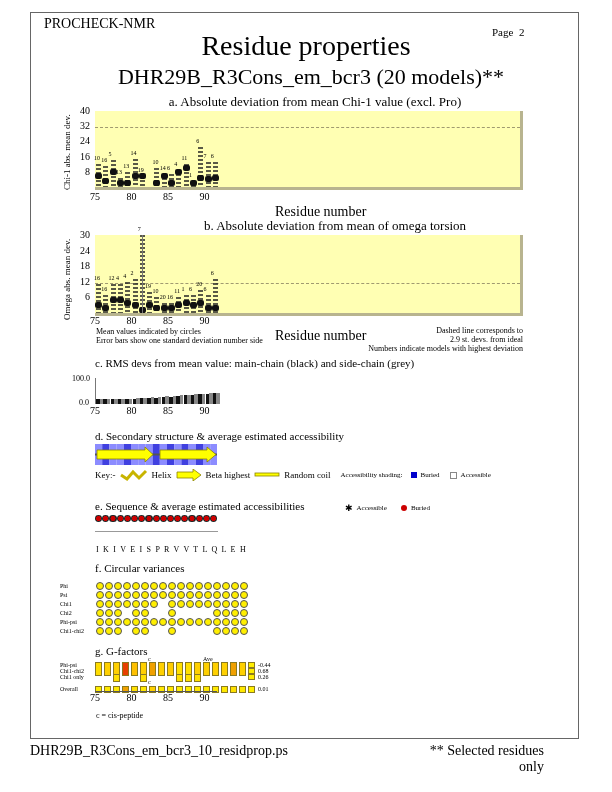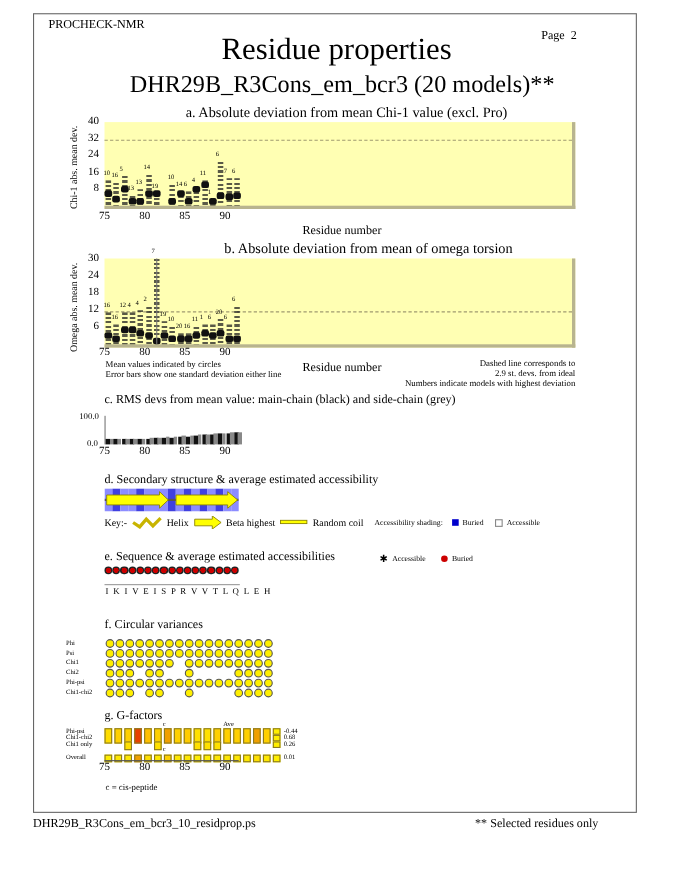--- a/index.html
+++ b/index.html
@@ -1,20 +1,20 @@
 <!DOCTYPE html>
 <html><head>
 <meta charset="utf-8">
 <style>
   html,body{margin:0;padding:0;background:#fff;}
   body{width:612px;height:792px;position:relative;overflow:hidden;font-family:"Liberation Serif","DejaVu Serif",serif;color:#000;}
   .abs{position:absolute;}
   .frame{position:absolute;left:30px;top:12px;width:549px;height:727px;border:1px solid #666;box-sizing:border-box;}
   .tiny{font-size:8px;}
-  .small{font-size:11px;}
+  .small{font-size:14px;}
   .plot{position:absolute;background:#ffffb3;border-right:3px solid #b8b48f;border-bottom:3px solid #b8b48f;box-sizing:border-box;}
   .dash{position:absolute;left:0;right:0;border-top:1px dashed #a09a70;}
   .ytick{position:absolute;font-size:10px;text-align:right;width:24px;}
   .xtick{position:absolute;font-size:10px;}
   .vlabel{position:absolute;font-size:9px;transform:rotate(-90deg);transform-origin:left top;white-space:nowrap;}
   .col{position:absolute;width:5px;}
   .mdl{position:absolute;font-size:6px;}
   .rmsbar{position:absolute;bottom:0;width:5px;}
   .cv{display:inline-block;width:8px;height:8px;border-radius:50%;background:#ffef00;border:1px solid #555;box-sizing:border-box;margin-right:1px;vertical-align:middle;}
   .cvgap{display:inline-block;width:9px;}
@@ -167,21 +167,21 @@
     <div style="position: absolute; left: 46.8px; top: 0px; width: 1px; height: 100%; background: rgb(119, 119, 119);"></div>
   </div>
 <div class="abs" id="chartB-x" style="left:0;top:315px;">
     <div class="xtick" style="left: 90px; top: 0px;">75</div>
     <div class="xtick" style="left: 126.5px; top: 0px;">80</div>
     <div class="xtick" style="left: 163px; top: 0px;">85</div>
     <div class="xtick" style="left: 199.5px; top: 0px;">90</div>
   </div>
 <div class="abs tiny" style="left:96px;top:327px;line-height:9px;">
   <div>Mean values indicated by circles</div>
-  <div>Error bars show one standard deviation either line</div>
+  <div>Error bars show one standard deviation number side</div>
 </div>
 <div class="abs small" style="left:275px;top:328px;">Residue number</div>
 <div class="abs tiny" style="left:340px;width:183px;top:326px;line-height:9px;text-align:right;">
   <div>Dashed line corresponds to</div>
   <div>2.9 st. devs. from ideal</div>
   <div>Numbers indicate models with highest deviation</div>
 </div>
 
 <div class="abs" style="left:95px;top:357px;font-size:11px;">c. RMS devs from mean value: main-chain (black) and side-chain (grey)</div>
 <div class="abs tiny" style="left:72px;top:374px;">100.0</div>
@@ -298,21 +298,21 @@
     <span style="display: inline-block; width: 7.2px; height: 7px; border-radius: 50%; background: radial-gradient(circle, rgb(204, 0, 0) 45%, rgb(34, 34, 34) 50%);"></span>
     <span style="display: inline-block; width: 7.2px; height: 7px; border-radius: 50%; background: radial-gradient(circle, rgb(204, 0, 0) 45%, rgb(34, 34, 34) 50%);"></span>
     <span style="display: inline-block; width: 7.2px; height: 7px; border-radius: 50%; background: radial-gradient(circle, rgb(204, 0, 0) 45%, rgb(34, 34, 34) 50%);"></span>
     <span style="display: inline-block; width: 7.2px; height: 7px; border-radius: 50%; background: radial-gradient(circle, rgb(204, 0, 0) 45%, rgb(34, 34, 34) 50%);"></span>
     <span style="display: inline-block; width: 7.2px; height: 7px; border-radius: 50%; background: radial-gradient(circle, rgb(204, 0, 0) 45%, rgb(34, 34, 34) 50%);"></span>
     <span style="display: inline-block; width: 7.2px; height: 7px; border-radius: 50%; background: radial-gradient(circle, rgb(204, 0, 0) 45%, rgb(34, 34, 34) 50%);"></span>
     <span style="display: inline-block; width: 7.2px; height: 7px; border-radius: 50%; background: radial-gradient(circle, rgb(204, 0, 0) 45%, rgb(34, 34, 34) 50%);"></span>
     <span style="display: inline-block; width: 7.2px; height: 7px; border-radius: 50%; background: radial-gradient(circle, rgb(204, 0, 0) 45%, rgb(34, 34, 34) 50%);"></span>
   </div>
 <div class="abs" style="left:95px;top:531px;width:123px;border-top:1px solid #999;"></div>
-<div class="abs" style="left:96px;top:533px;font-size:8px;letter-spacing:1.2px;">I K I V E I S P R V V T L Q L E H</div>
+<div class="abs" style="left:96px;top:545px;font-size:8px;letter-spacing:1.2px;">I K I V E I S P R V V T L Q L E H</div>
 
 <div class="abs" style="left:95px;top:562px;font-size:11px;">f. Circular variances</div>
 <div class="abs" id="cvrows" style="left:60px;top:576px;">
     <div style="position: absolute; top: 0px; left: 0px; white-space: nowrap; height: 9px;"><span style="display: inline-block; width: 36px; font-size: 6px; vertical-align: middle;">Phi</span><span class="cv"></span><span class="cv"></span><span class="cv"></span><span class="cv"></span><span class="cv"></span><span class="cv"></span><span class="cv"></span><span class="cv"></span><span class="cv"></span><span class="cv"></span><span class="cv"></span><span class="cv"></span><span class="cv"></span><span class="cv"></span><span class="cv"></span><span class="cv"></span><span class="cv"></span></div>
     <div style="position: absolute; top: 9px; left: 0px; white-space: nowrap; height: 9px;"><span style="display: inline-block; width: 36px; font-size: 6px; vertical-align: middle;">Psi</span><span class="cv"></span><span class="cv"></span><span class="cv"></span><span class="cv"></span><span class="cv"></span><span class="cv"></span><span class="cv"></span><span class="cv"></span><span class="cv"></span><span class="cv"></span><span class="cv"></span><span class="cv"></span><span class="cv"></span><span class="cv"></span><span class="cv"></span><span class="cv"></span><span class="cv"></span></div>
     <div style="position: absolute; top: 18px; left: 0px; white-space: nowrap; height: 9px;"><span style="display: inline-block; width: 36px; font-size: 6px; vertical-align: middle;">Chi1</span><span class="cv"></span><span class="cv"></span><span class="cv"></span><span class="cv"></span><span class="cv"></span><span class="cv"></span><span class="cv"></span><span class="cvgap"></span><span class="cv"></span><span class="cv"></span><span class="cv"></span><span class="cv"></span><span class="cv"></span><span class="cv"></span><span class="cv"></span><span class="cv"></span><span class="cv"></span></div>
     <div style="position: absolute; top: 27px; left: 0px; white-space: nowrap; height: 9px;"><span style="display: inline-block; width: 36px; font-size: 6px; vertical-align: middle;">Chi2</span><span class="cv"></span><span class="cv"></span><span class="cv"></span><span class="cvgap"></span><span class="cv"></span><span class="cv"></span><span class="cvgap"></span><span class="cvgap"></span><span class="cv"></span><span class="cvgap"></span><span class="cvgap"></span><span class="cvgap"></span><span class="cvgap"></span><span class="cv"></span><span class="cv"></span><span class="cv"></span><span class="cv"></span></div>
     <div style="position: absolute; top: 36px; left: 0px; white-space: nowrap; height: 9px;"><span style="display: inline-block; width: 36px; font-size: 6px; vertical-align: middle;">Phi-psi</span><span class="cv"></span><span class="cv"></span><span class="cv"></span><span class="cv"></span><span class="cv"></span><span class="cv"></span><span class="cv"></span><span class="cv"></span><span class="cv"></span><span class="cv"></span><span class="cv"></span><span class="cv"></span><span class="cv"></span><span class="cv"></span><span class="cv"></span><span class="cv"></span><span class="cv"></span></div>
     <div style="position: absolute; top: 45px; left: 0px; white-space: nowrap; height: 9px;"><span style="display: inline-block; width: 36px; font-size: 6px; vertical-align: middle;">Chi1-chi2</span><span class="cv"></span><span class="cv"></span><span class="cv"></span><span class="cvgap"></span><span class="cv"></span><span class="cv"></span><span class="cvgap"></span><span class="cvgap"></span><span class="cv"></span><span class="cvgap"></span><span class="cvgap"></span><span class="cvgap"></span><span class="cvgap"></span><span class="cv"></span><span class="cv"></span><span class="cv"></span><span class="cv"></span></div>
   </div>

